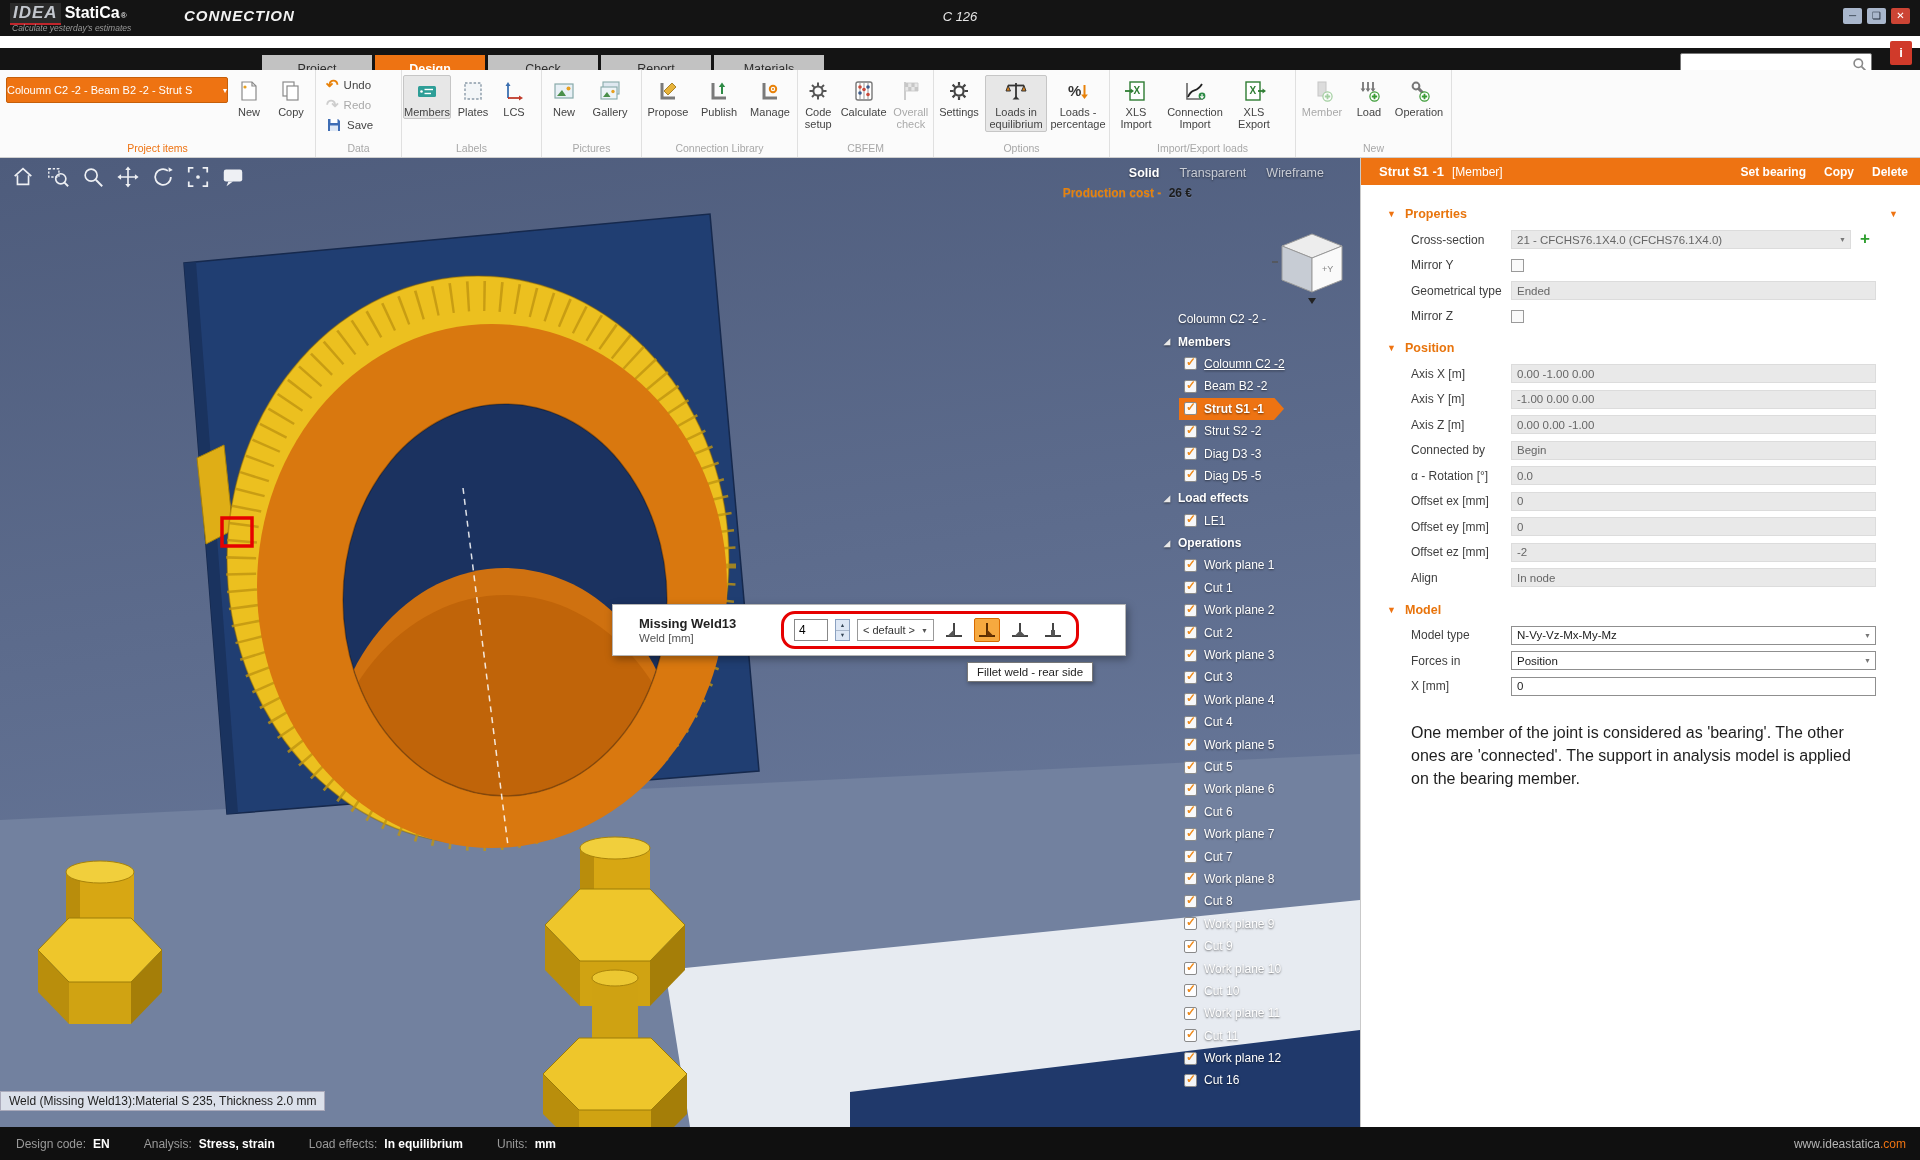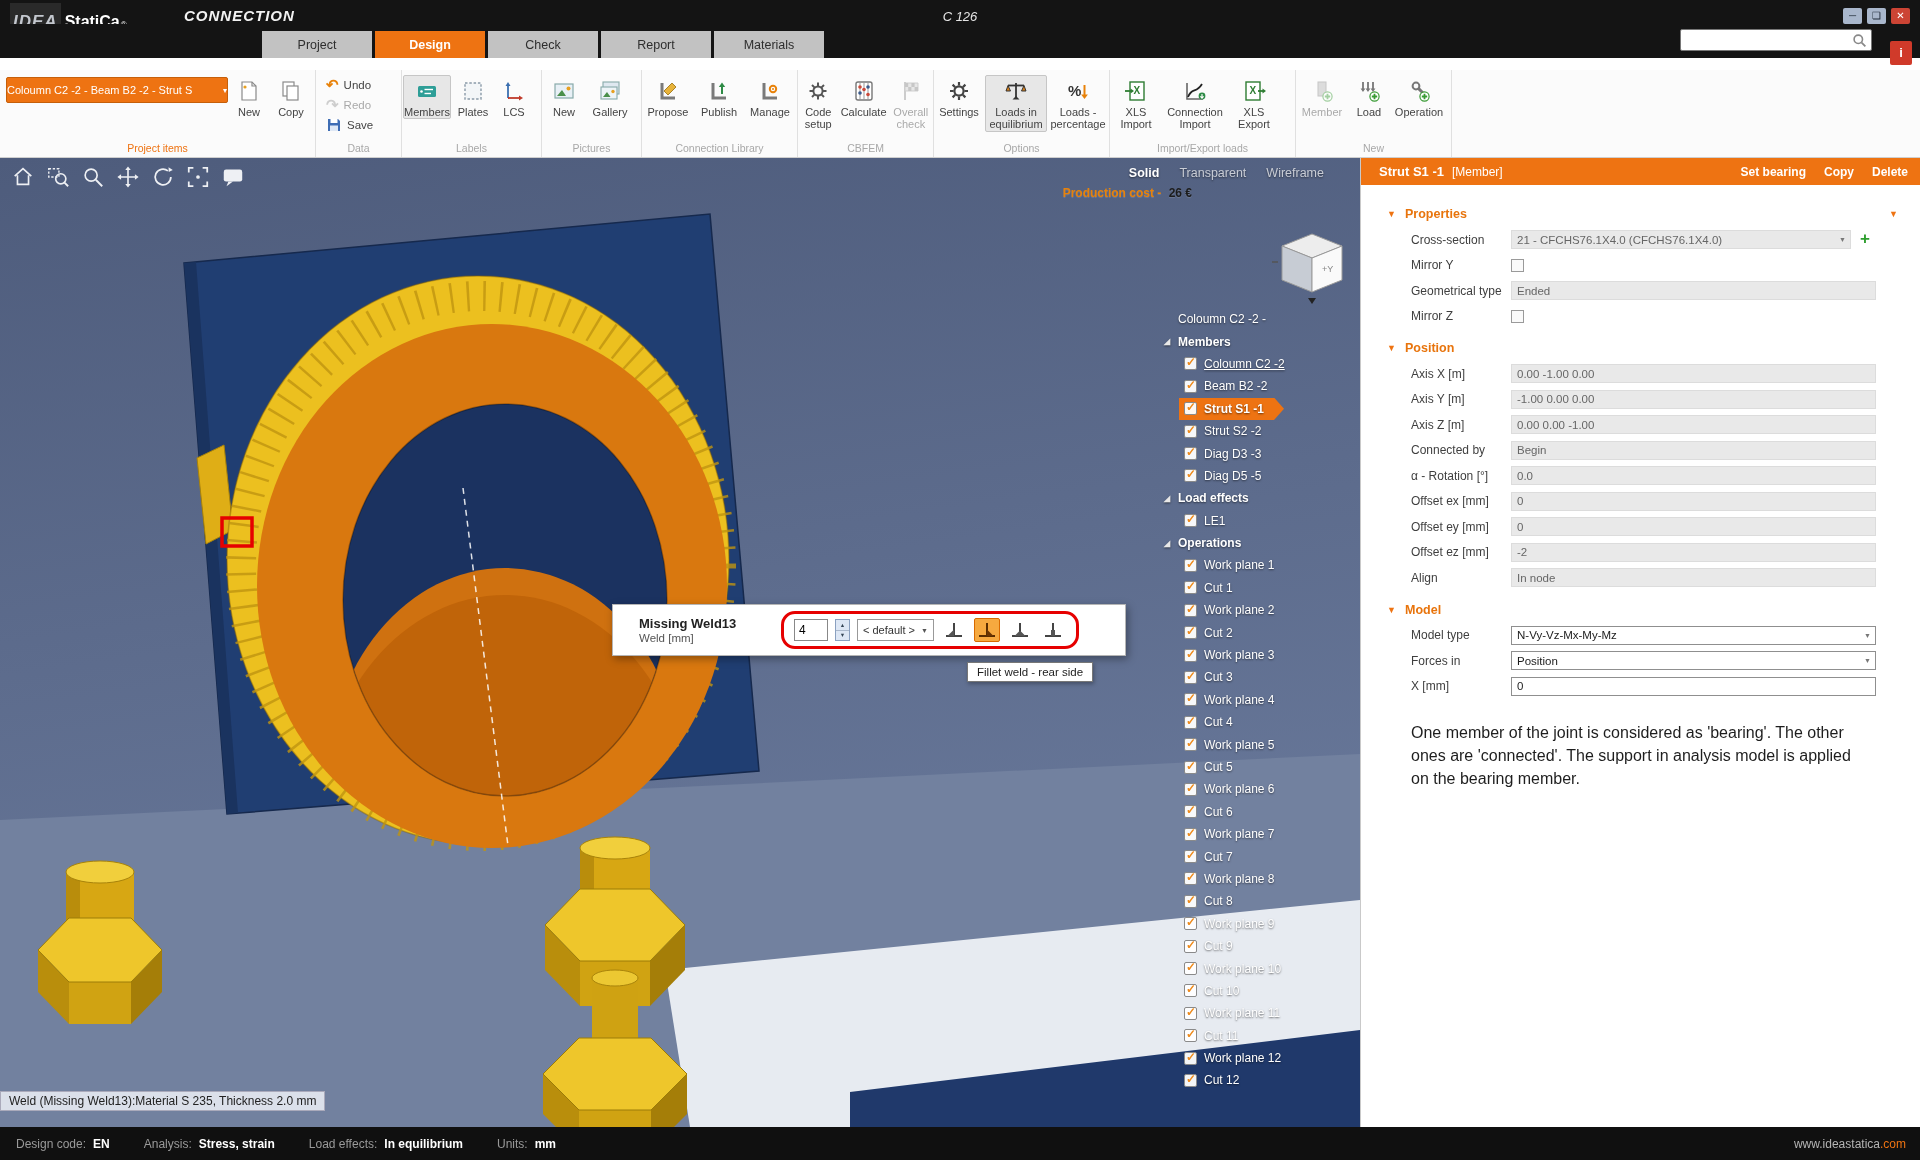--- a/index.html
+++ b/index.html
@@ -2,32 +2,32 @@
 <html><head>
 <meta charset="utf-8">
 <style>
   *{margin:0;padding:0;box-sizing:border-box;}
   html,body{width:1920px;height:1160px;overflow:hidden;}
   body{font-family:"Liberation Sans",sans-serif;position:relative;background:#fff;font-size:12px;}
 
   
   .titlebar{position:absolute;left:0;top:0;width:1920px;height:36px;background:#141414;color:#ddd;}
   .logo{position:absolute;left:10px;top:3px;display:flex;align-items:baseline;}
-  .logo-idea{font-weight:900;font-style:italic;font-size:17px;color:#c3c7cе;color:#c3c7ce;letter-spacing:1px;background:#2a2a2a;padding:9px 3px;border-bottom:2px solid #c0262c;}
+  .logo-idea{font-weight:900;font-style:italic;font-size:17px;color:#c3c7cе;color:#c3c7ce;letter-spacing:1px;background:#2a2a2a;padding:0 3px;border-bottom:2px solid #c0262c;}
   .logo-statica{font-weight:700;font-size:16px;color:#fff;margin-left:4px;}
   .logo-reg{font-size:8px;color:#fff;margin-left:1px;}
   .tagline{position:absolute;left:12px;top:23px;font-size:8.5px;font-style:italic;color:#9a9a9a;}
   .app-name{position:absolute;left:184px;top:7px;font-size:15px;font-weight:700;font-style:italic;letter-spacing:1px;color:#f2f2f2;}
   .doc-title{position:absolute;left:0;right:0;top:9px;text-align:center;font-size:13px;color:#e5e5e5;font-style:italic;}
   .winbtns{position:absolute;right:10px;top:8px;display:flex;gap:5px;}
   .winbtn{width:19px;height:16px;background:#a9b7cc;color:#1c2634;font-size:10px;line-height:16px;text-align:center;border-radius:2px;cursor:default;}
   .winbtn.close{background:#cc4434;color:#fff;}
 
   
-  .tabsrow{position:absolute;left:0;top:24px;width:1920px;height:34px;background:#141414;}
+  .tabsrow{position:absolute;left:0;top:48px;width:1920px;height:34px;background:#141414;}
   .tabs{position:absolute;left:262px;bottom:0;display:flex;gap:3px;}
   .tab{min-width:110px;height:27px;background:#c2c2c2;color:#2e2e2e;font-size:12.5px;display:flex;align-items:center;justify-content:center;padding:0 14px;}
   .tab.active{background:#ee7312;color:#fff;font-weight:700;}
   .searchwrap{position:absolute;right:48px;top:5px;display:flex;align-items:center;}
   .searchbox{width:192px;height:22px;background:#fff;border:1px solid #777;border-radius:2px;display:flex;align-items:center;justify-content:flex-end;padding-right:4px;}
   .searchbox input{border:none;outline:none;flex:1;height:18px;font-size:12px;padding-left:6px;font-family:"Liberation Sans",sans-serif;}
   .infobtn{position:absolute;right:8px;top:41px;width:22px;height:24px;background:#d03a2a;color:#fff;font-weight:700;font-size:13px;text-align:center;line-height:24px;border-radius:2px;}
 
   
   .ribbon{position:absolute;left:0;top:70px;width:1920px;height:88px;background:#fbfbfb;border-bottom:1px solid #cfcfcf;display:flex;}
@@ -829,21 +829,21 @@
           <span class="tr-check">✓</span>
         </span>
         <span class="tr-label">Work plane 12</span>
       </div>
 
       <div class="tree-row t-item chk">
 
         <span class="tr-cb">
           <span class="tr-check">✓</span>
         </span>
-        <span class="tr-label">Cut 12</span>
+        <span class="tr-label">Cut 16</span>
       </div>
     </div>
 
   <div class="weldpopup">
     <div class="wp-texts">
       <div class="wp-title">Missing Weld13</div>
       <div class="wp-sub">Weld [mm]</div>
     </div>
     <div class="wp-controls">
       <div class="wp-input">4</div>

